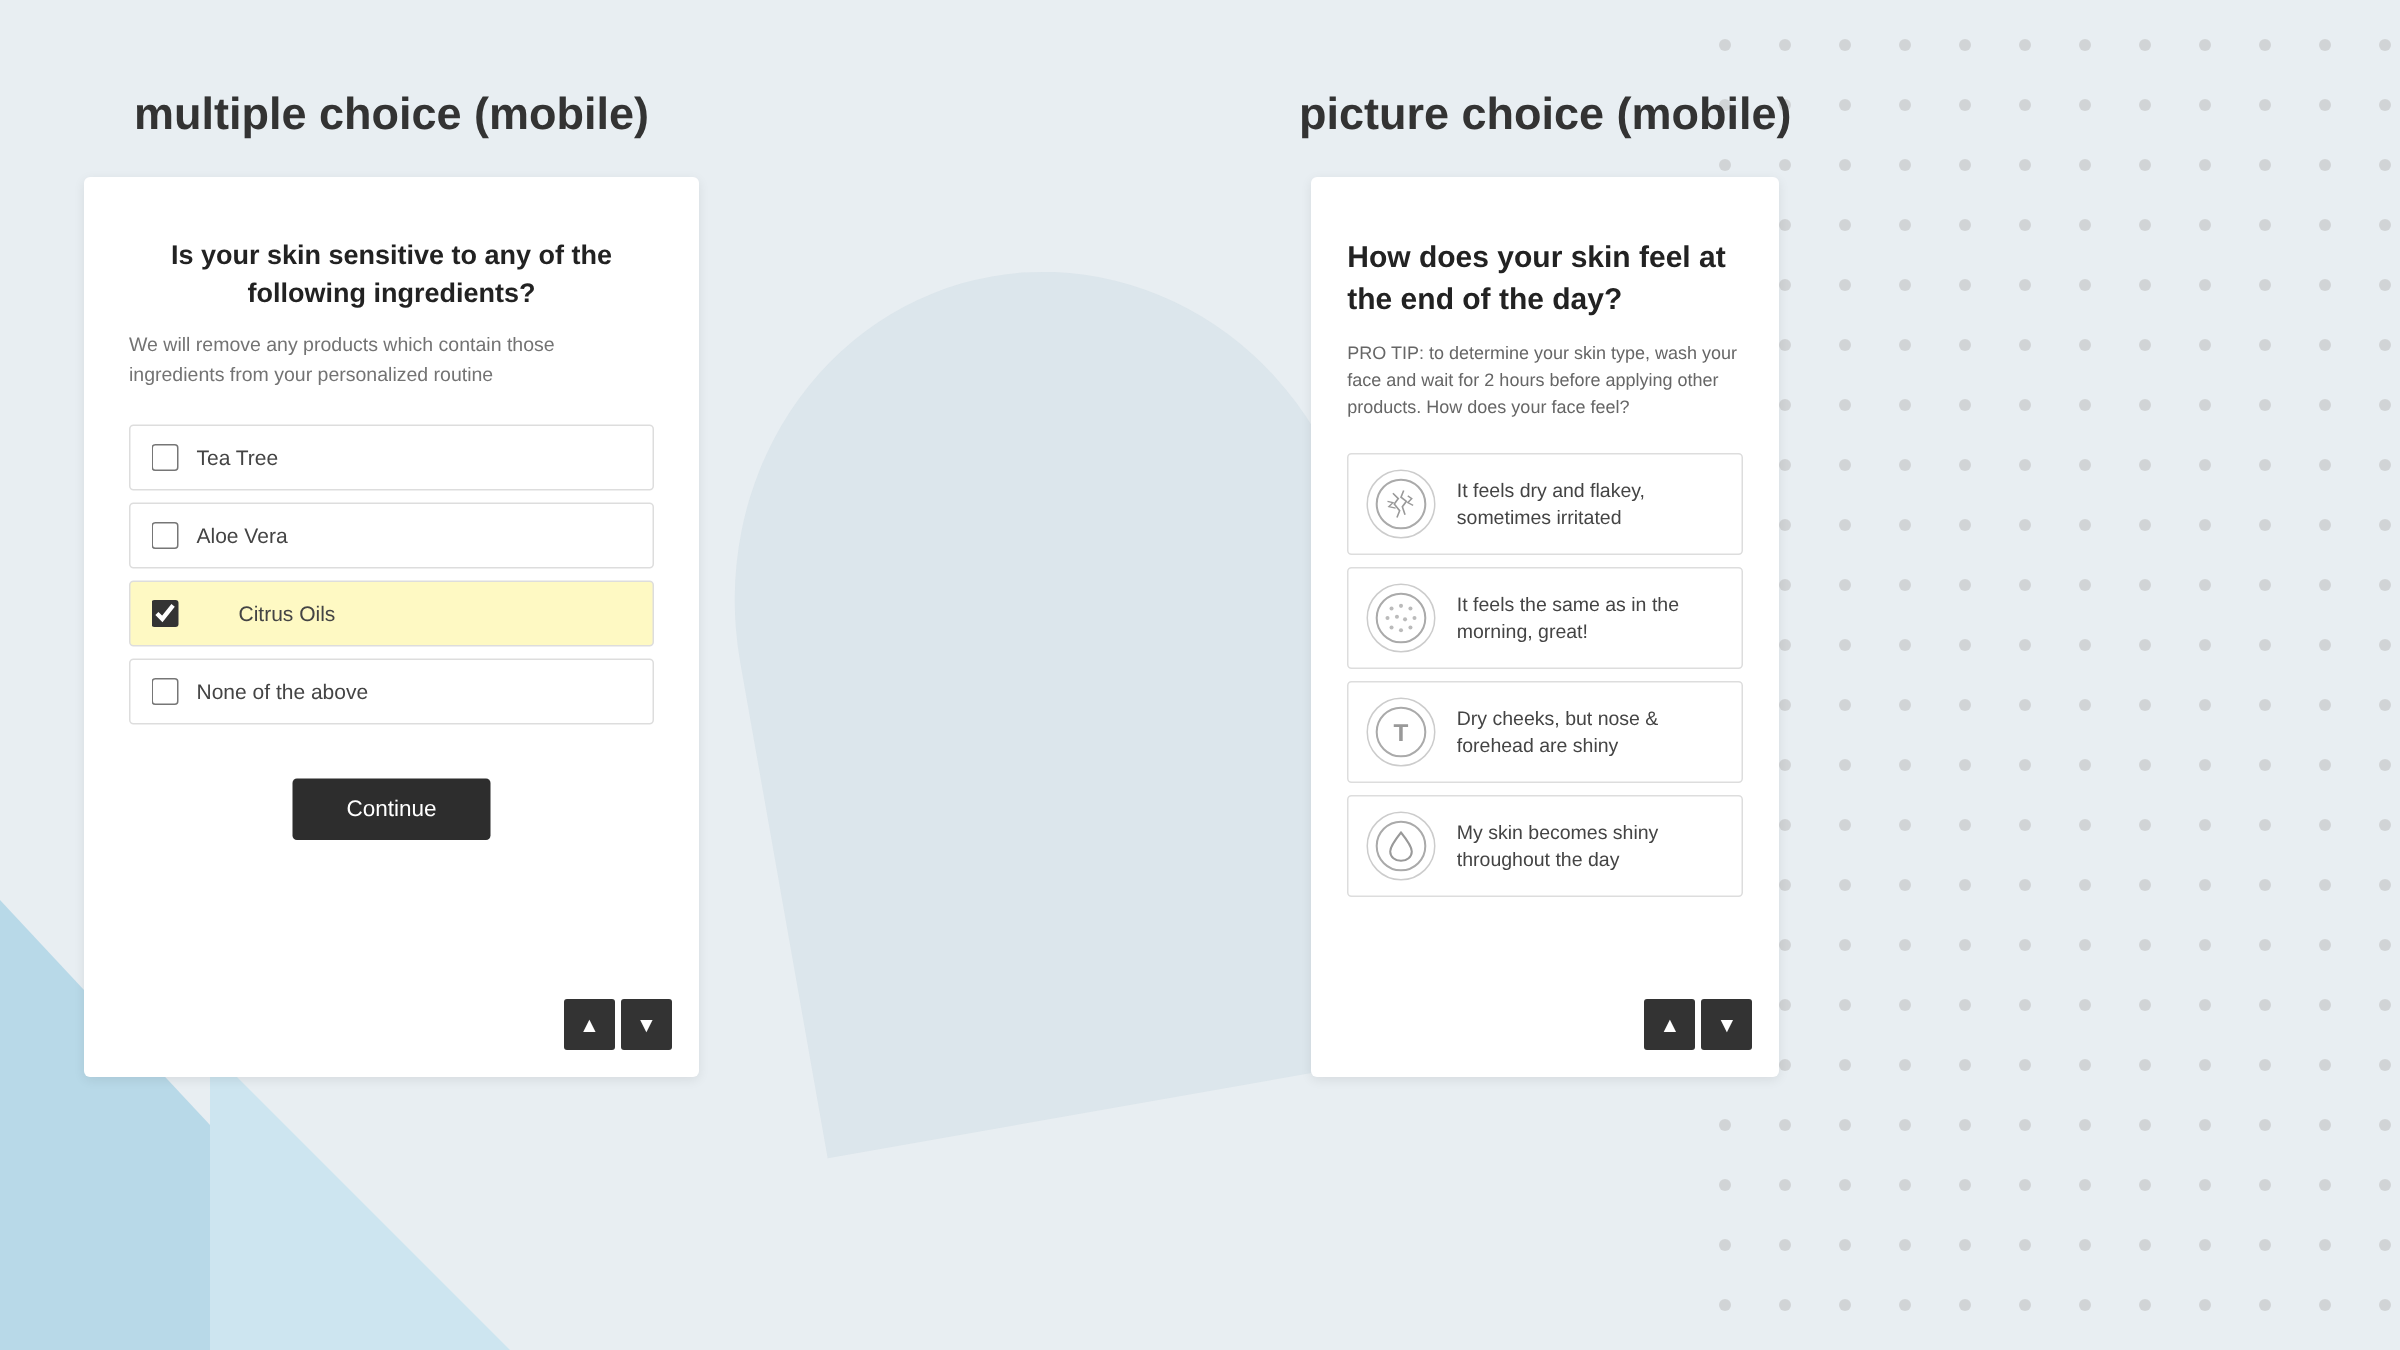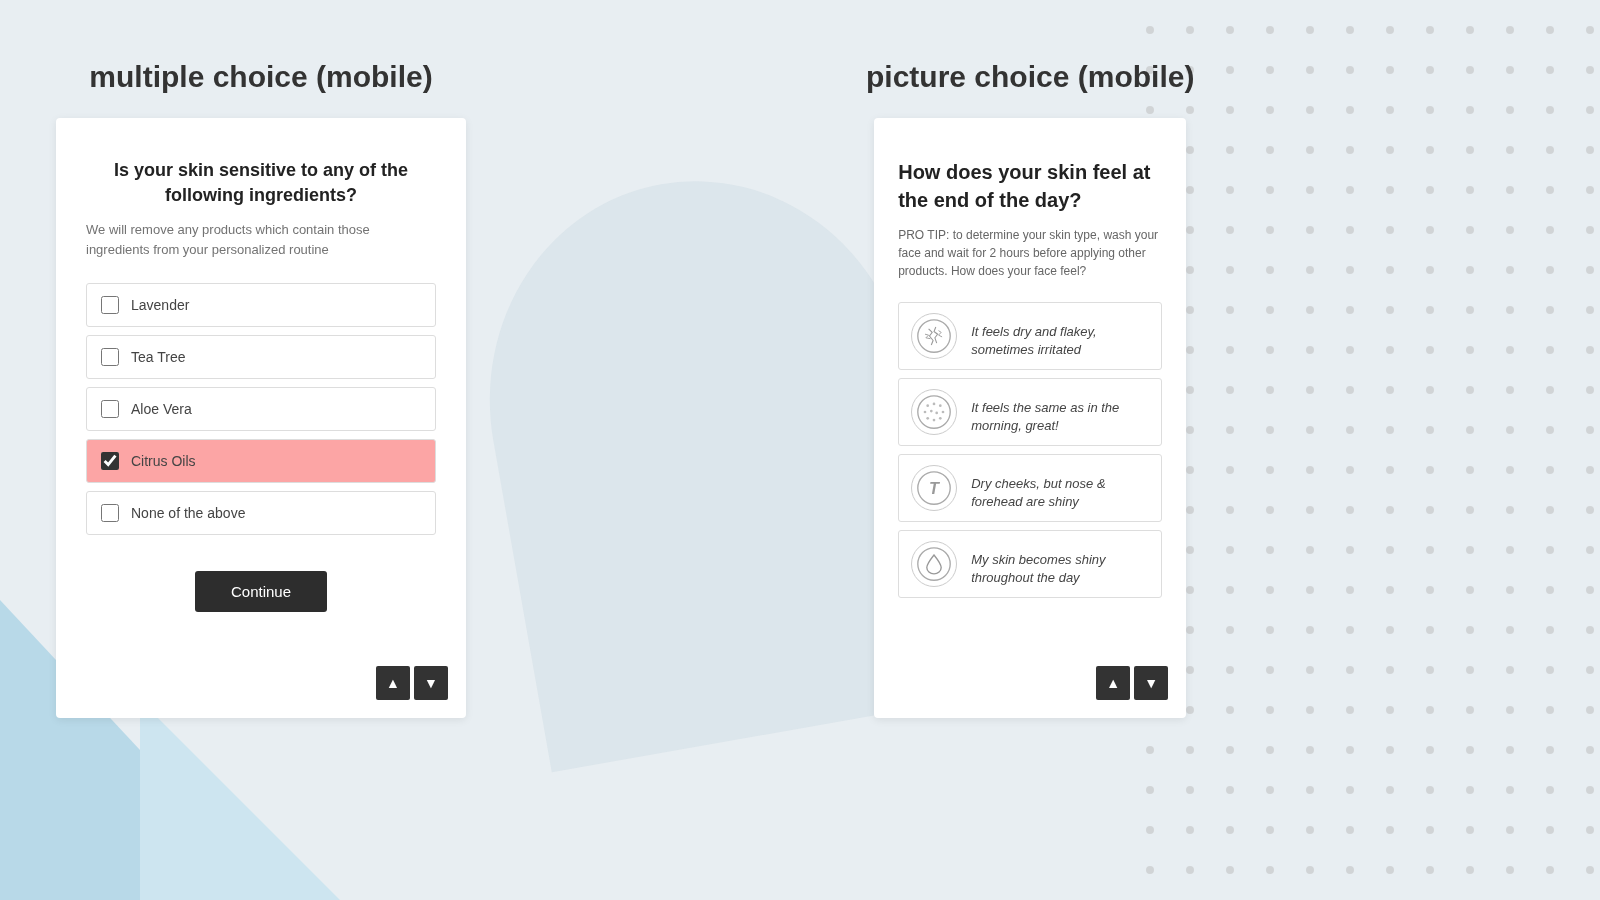--- a/index.html
+++ b/index.html
@@ -109,21 +109,22 @@
 
     .mc-option input[type="checkbox"] {
       width: 18px;
       height: 18px;
       margin-right: 12px;
       accent-color: #333;
       cursor: pointer;
     }
 
     .mc-option.checked {
-      background: #fca5a5;
+      background: #fef9c3;
+      gap: 28px;
     }
 
     .mc-option label {
       font-size: 14px;
       color: #444;
       cursor: pointer;
     }
 
     .continue-btn {
       display: block;
@@ -185,29 +186,28 @@
 
     .pic-question-subtitle {
       font-size: 12px;
       color: #666;
       margin-bottom: 22px;
       line-height: 1.5;
     }
 
     .pic-option {
       display: flex;
-      align-items: flex-end;
+      align-items: center;
       border: 1px solid #ddd;
       border-radius: 3px;
       padding: 10px 12px;
       margin-bottom: 8px;
       cursor: pointer;
       background: #fff;
       gap: 14px;
-      font-style: italic;
     }
 
     .pic-icon {
       width: 46px;
       height: 46px;
       border-radius: 50%;
       border: 1px solid #ccc;
       display: flex;
       align-items: center;
       justify-content: center;
@@ -526,24 +526,20 @@
 
   <div class="section-col">
     <h2 class="section-title">multiple choice (mobile)</h2>
 
     <div class="card">
       <h3 class="question-title">Is your skin sensitive to any of the following ingredients?</h3>
       <p class="question-subtitle">We will remove any products which contain those ingredients from your personalized routine</p>
 
       <div>
         <div class="mc-option">
-          <input type="checkbox" id="lavender" style="">
-          <label for="lavender">Lavender</label>
-        </div>
-        <div class="mc-option">
           <input type="checkbox" id="tea-tree" style="">
           <label for="tea-tree">Tea Tree</label>
         </div>
         <div class="mc-option">
           <input type="checkbox" id="aloe-vera" style="">
           <label for="aloe-vera">Aloe Vera</label>
         </div>
         <div class="mc-option checked">
           <input type="checkbox" id="citrus-oils" checked="" style="">
           <label for="citrus-oils">Citrus Oils</label>

